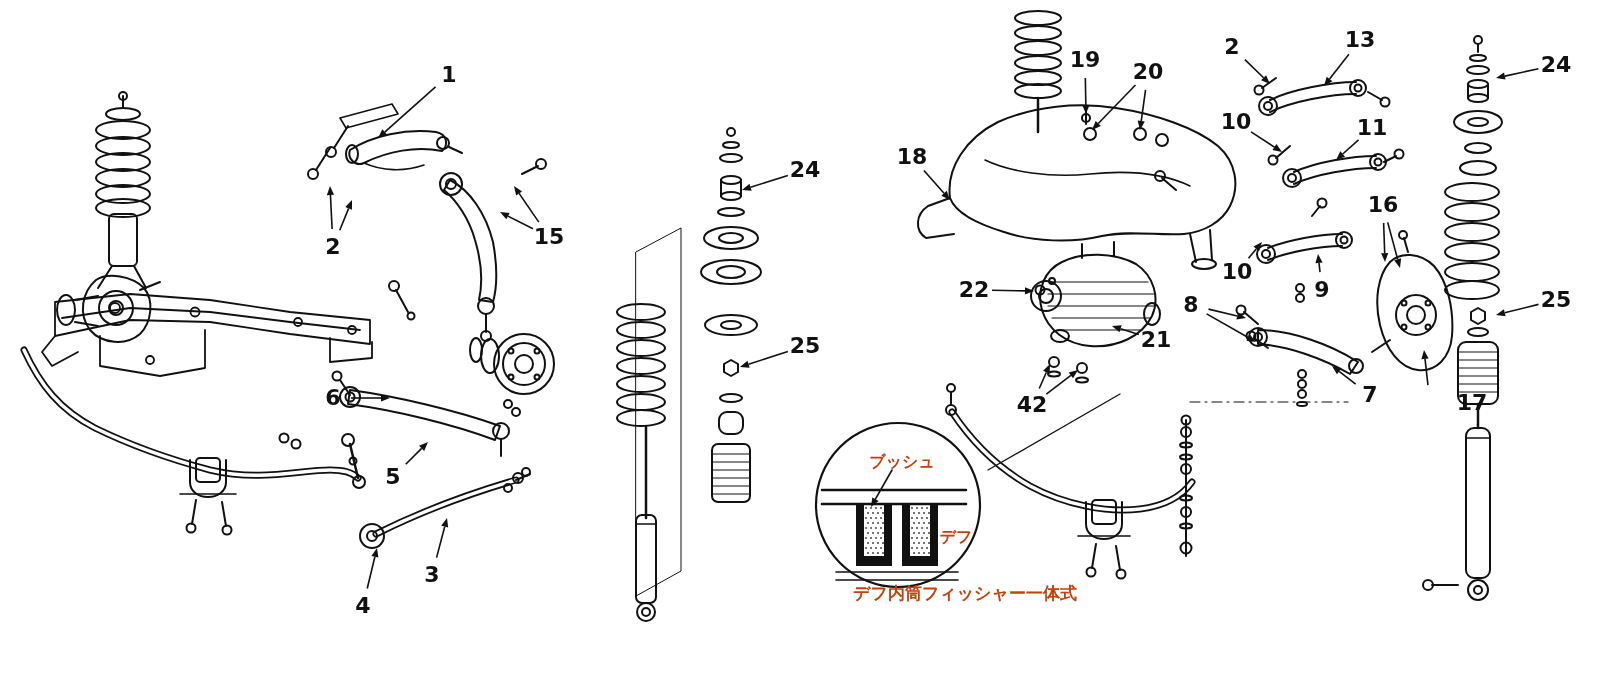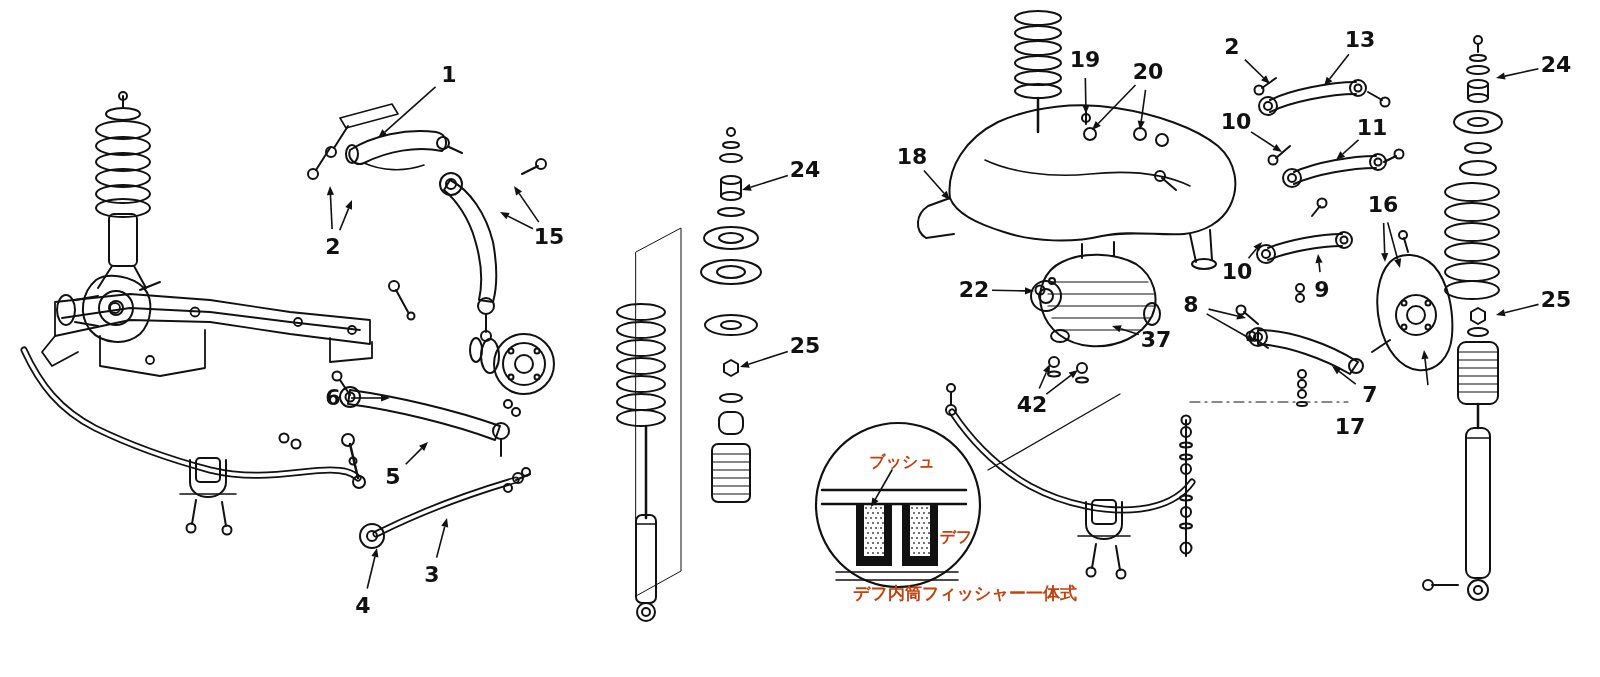--- a/index.html
+++ b/index.html
@@ -548,24 +548,24 @@
       <div class="callout" style="left: 1232px; top: 47px;">2</div>
       <div class="callout" style="left: 1360px; top: 40px; text-align: right;">13</div>
       <div class="callout" style="left: 1236px; top: 122px;">10</div>
       <div class="callout" style="left: 1372px; top: 128px;">11</div>
       <div class="callout" style="left: 1556px; top: 65px;">24</div>
       <div class="callout" style="left: 1383px; top: 205px;">16</div>
       <div class="callout" style="left: 1237px; top: 272px;">10</div>
       <div class="callout" style="left: 1322px; top: 290px;">9</div>
       <div class="callout" style="left: 974px; top: 290px;">22</div>
       <div class="callout" style="left: 1191px; top: 305px;">8</div>
-      <div class="callout" style="left: 1156px; top: 340px;">37</div>
+      <div class="callout" style="left: 1156px; top: 340px;">21</div>
       <div class="callout" style="left: 1556px; top: 300px;">25</div>
       <div class="callout" style="left: 1032px; top: 405px;">42</div>
       <div class="callout" style="left: 1370px; top: 395px;">7</div>
-      <div class="callout" style="left: 1350px; top: 403px; margin-top: 24px;">17</div>
+      <div class="callout" style="left: 1472px; top: 403px;">17</div>
     </div>
 
   <div class="jp-label" id="bush-label" style="left:902px;top:462px;">ブッシュ</div>
   <div class="jp-label" id="diff-label" style="left:956px;top:537px;">デフ</div>
   <div class="jp-label" id="inset-caption" style="left:965px;top:593px;">デフ内筒フィッシャー一体式</div>
 
 </div>
 
 </body></html>

